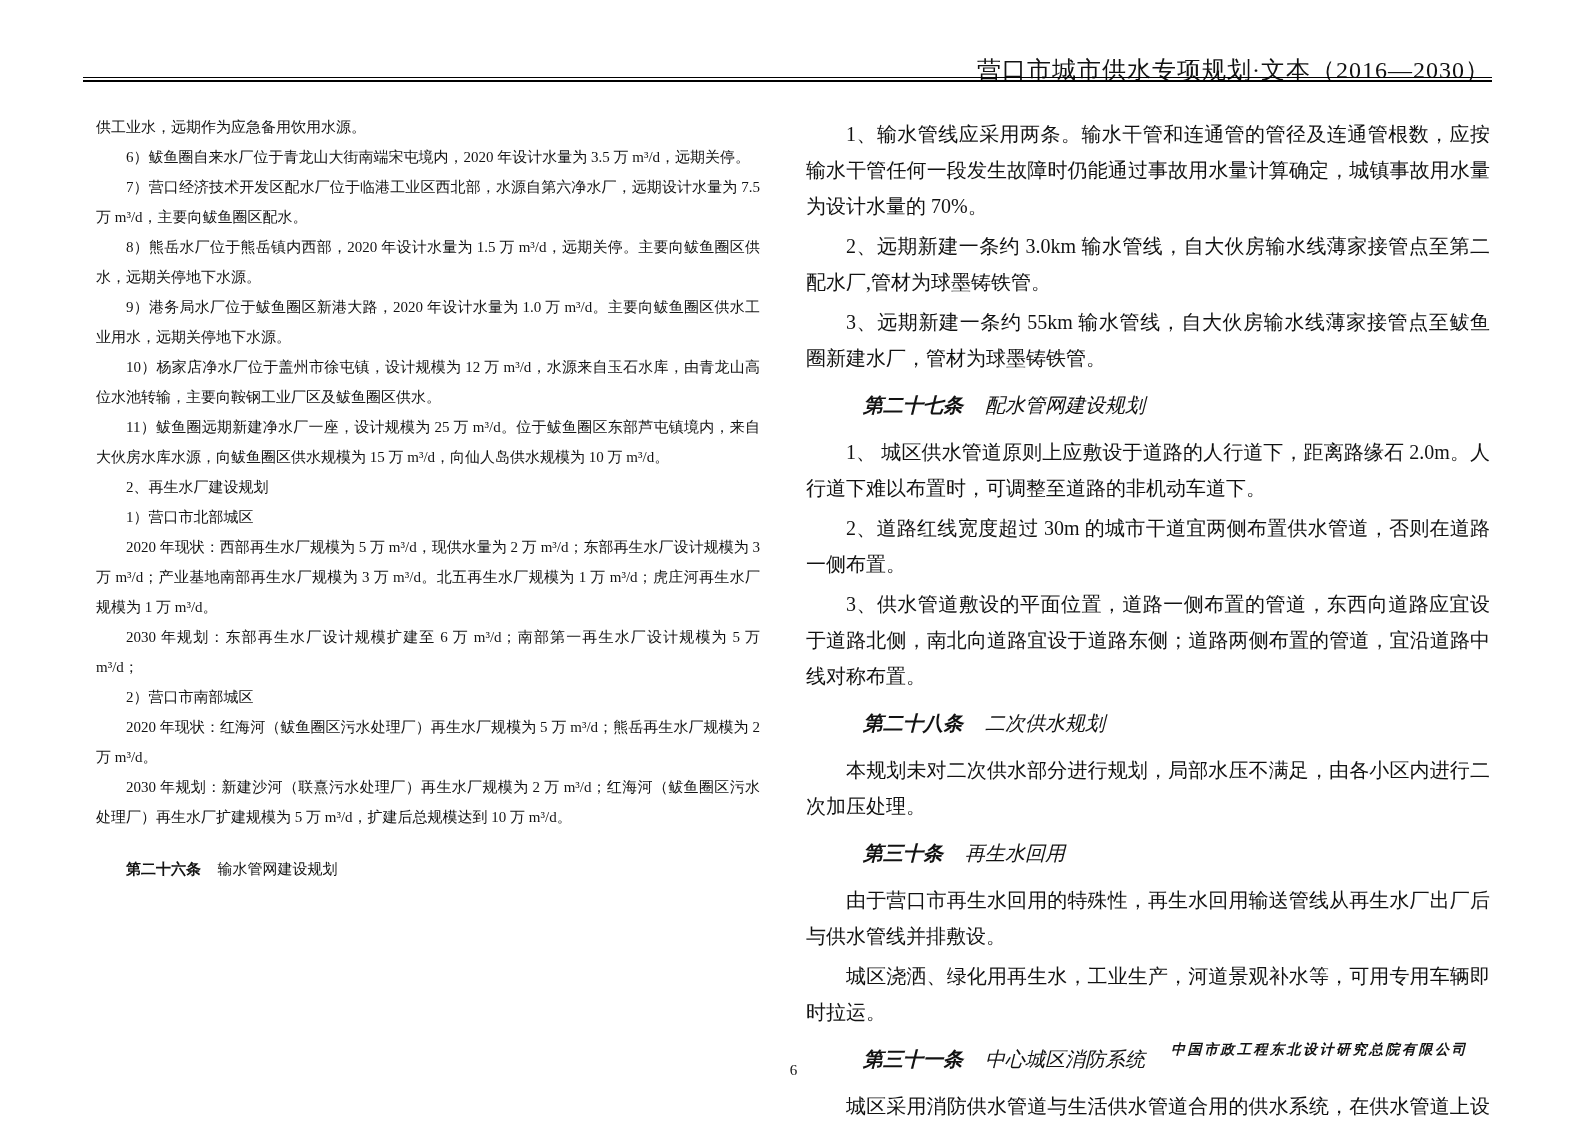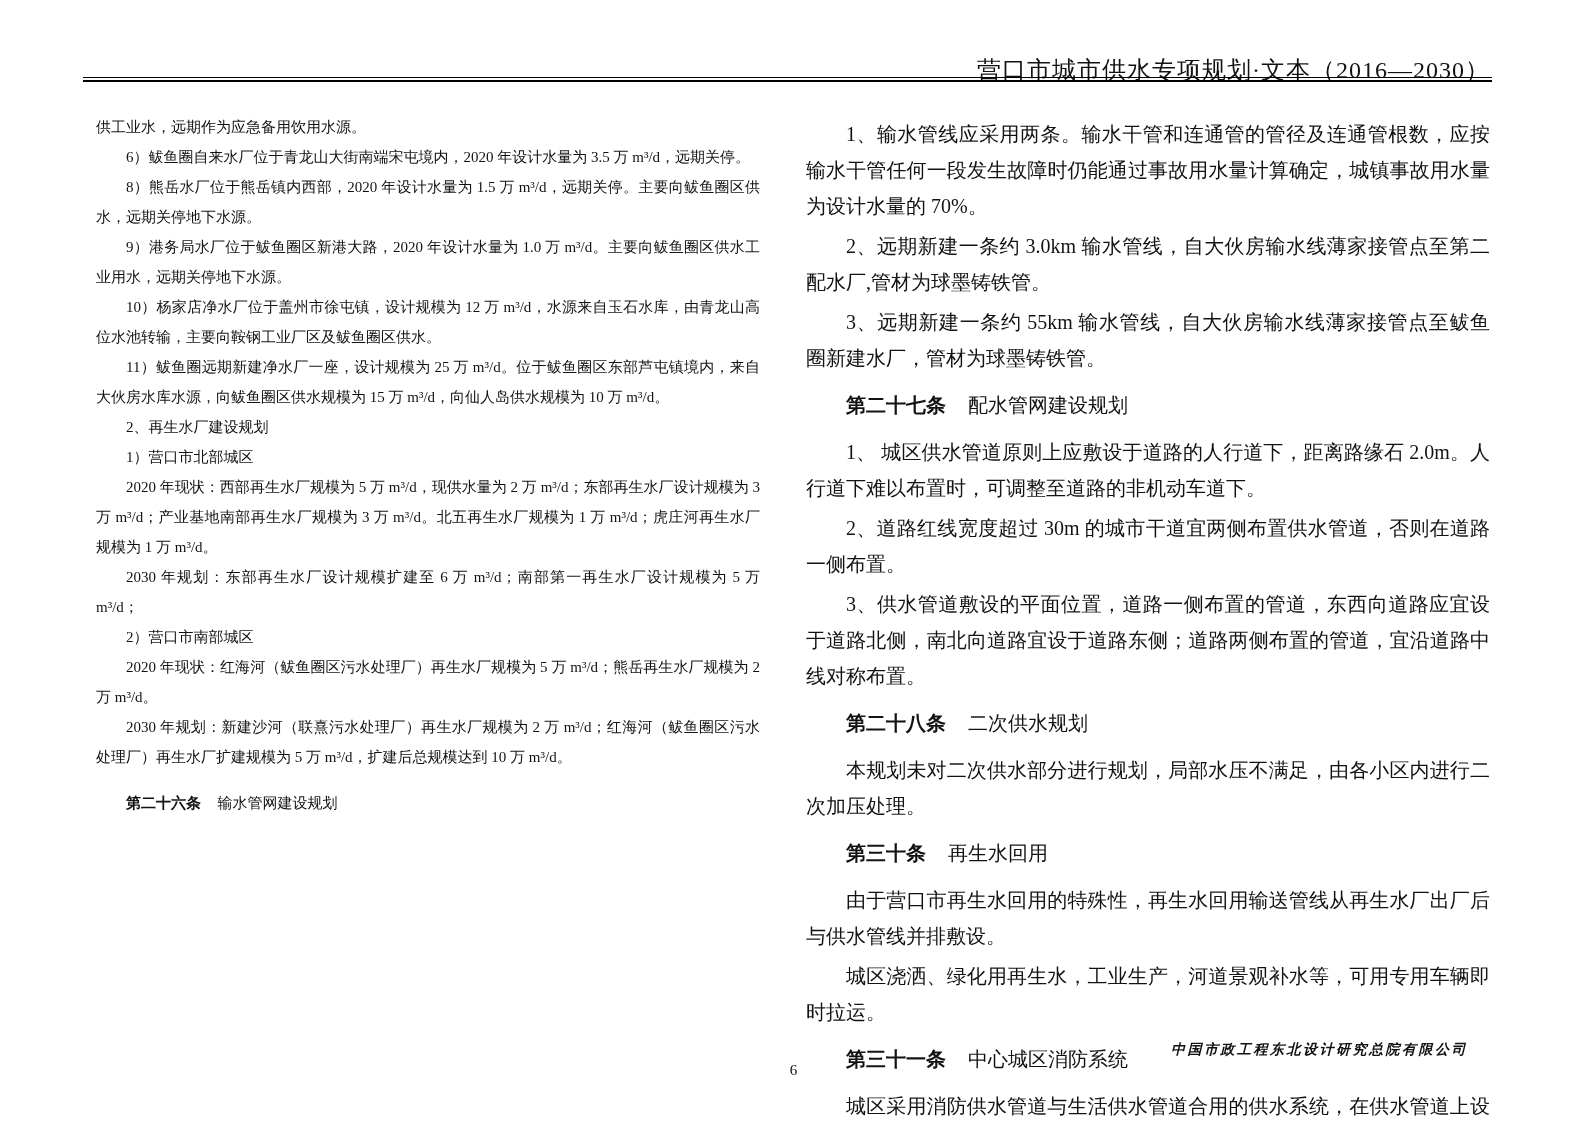--- a/index.html
+++ b/index.html
@@ -31,23 +31,23 @@
     width:664px;margin-right:46px;flex:none;
     font-size:15px;line-height:30px;text-align:justify;
   }
   .col-right{
     width:684px;flex:none;padding-top:4px;
     font-size:20px;line-height:36px;text-align:justify;
   }
   .para{margin:0;text-indent:2em;}
   .para.noindent{text-indent:0;}
   .col-left .para.body{margin:0;}
-  .col-left .para.heading{margin-top:16px;}
+  .col-left .para.heading{margin-top:22px;}
   .col-right .para.body{margin:0 0 4px 0;}
-  .col-right .para.heading{margin:11px 0;}
+  .col-right .para.heading{margin:11px 17px;font-style:italic;}
   .h-num{font-weight:bold;margin-right:1.1em;}
   .para.all-bold{font-weight:bold;}
   .para.all-bold .h-num{margin-right:0.45em;}
   
   .footer-company{
     position:absolute;top:1041px;right:119px;
     font-weight:bold;font-style:italic;
     font-size:14px;letter-spacing:2.5px;white-space:nowrap;
   }
   .page-number{
@@ -60,20 +60,21 @@
 
 <div class="page">
 
   <div class="header-text">营口市城市供水专项规划·文本（2016—2030）</div>
   <div class="header-rule"></div>
 
   <div class="columns">
     <div class="col-left" id="col-left">
         <p class="para body noindent">供工业水，远期作为应急备用饮用水源。</p>
         <p class="para body">6）鲅鱼圈自来水厂位于青龙山大街南端宋屯境内，2020 年设计水量为 3.5 万 m³/d，远期关停。</p>
+        <p class="para body">7）营口经济技术开发区配水厂位于临港工业区西北部，水源自第六净水厂，远期设计水量为 7.5 万 m³/d，主要向鲅鱼圈区配水。</p>
         <p class="para body">8）熊岳水厂位于熊岳镇内西部，2020 年设计水量为 1.5 万 m³/d，远期关停。主要向鲅鱼圈区供水，远期关停地下水源。</p>
         <p class="para body">9）港务局水厂位于鲅鱼圈区新港大路，2020 年设计水量为 1.0 万 m³/d。主要向鲅鱼圈区供水工业用水，远期关停地下水源。</p>
         <p class="para body">10）杨家店净水厂位于盖州市徐屯镇，设计规模为 12 万 m³/d，水源来自玉石水库，由青龙山高位水池转输，主要向鞍钢工业厂区及鲅鱼圈区供水。</p>
         <p class="para body">11）鲅鱼圈远期新建净水厂一座，设计规模为 25 万 m³/d。位于鲅鱼圈区东部芦屯镇境内，来自大伙房水库水源，向鲅鱼圈区供水规模为 15 万 m³/d，向仙人岛供水规模为 10 万 m³/d。</p>
         <p class="para body">2、再生水厂建设规划</p>
         <p class="para body">1）营口市北部城区</p>
         <p class="para body">2020 年现状：西部再生水厂规模为 5 万 m³/d，现供水量为 2 万 m³/d；东部再生水厂设计规模为 3 万 m³/d；产业基地南部再生水厂规模为 3 万 m³/d。北五再生水厂规模为 1 万 m³/d；虎庄河再生水厂规模为 1 万 m³/d。</p>
         <p class="para body">2030 年规划：东部再生水厂设计规模扩建至 6 万 m³/d；南部第一再生水厂设计规模为 5 万 m³/d；</p>
         <p class="para body">2）营口市南部城区</p>
         <p class="para body">2020 年现状：红海河（鲅鱼圈区污水处理厂）再生水厂规模为 5 万 m³/d；熊岳再生水厂规模为 2 万 m³/d。</p>

